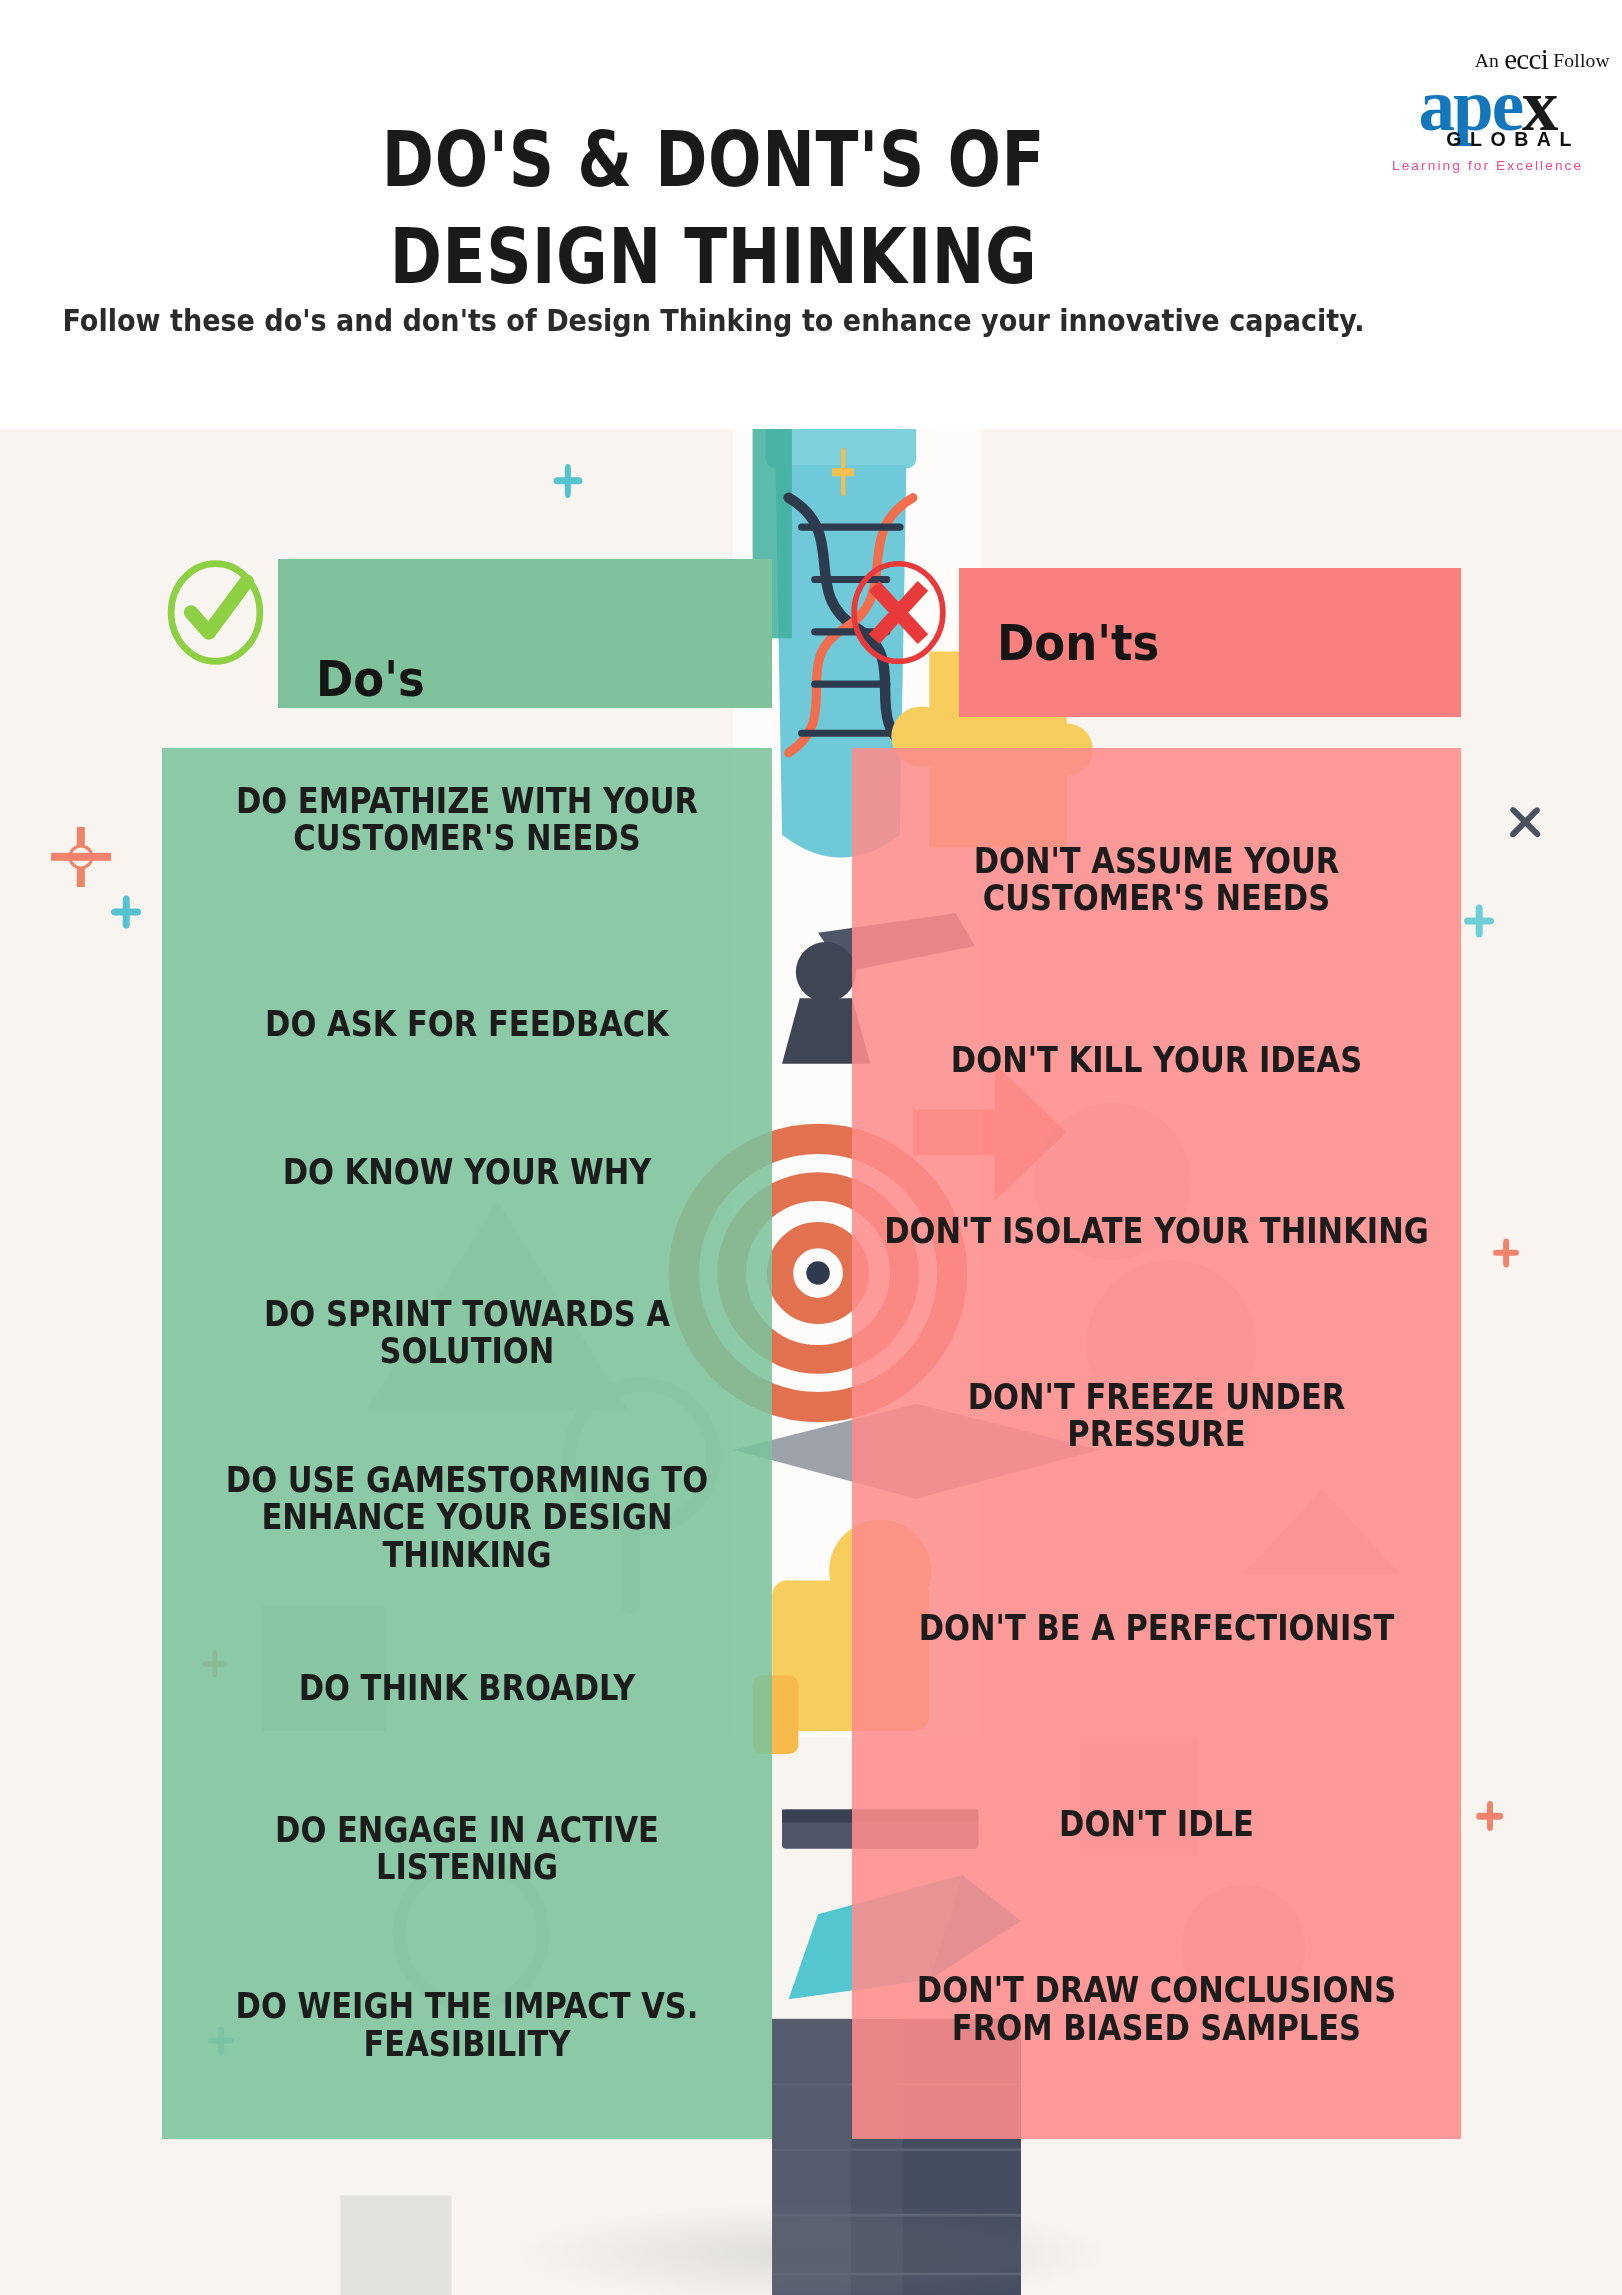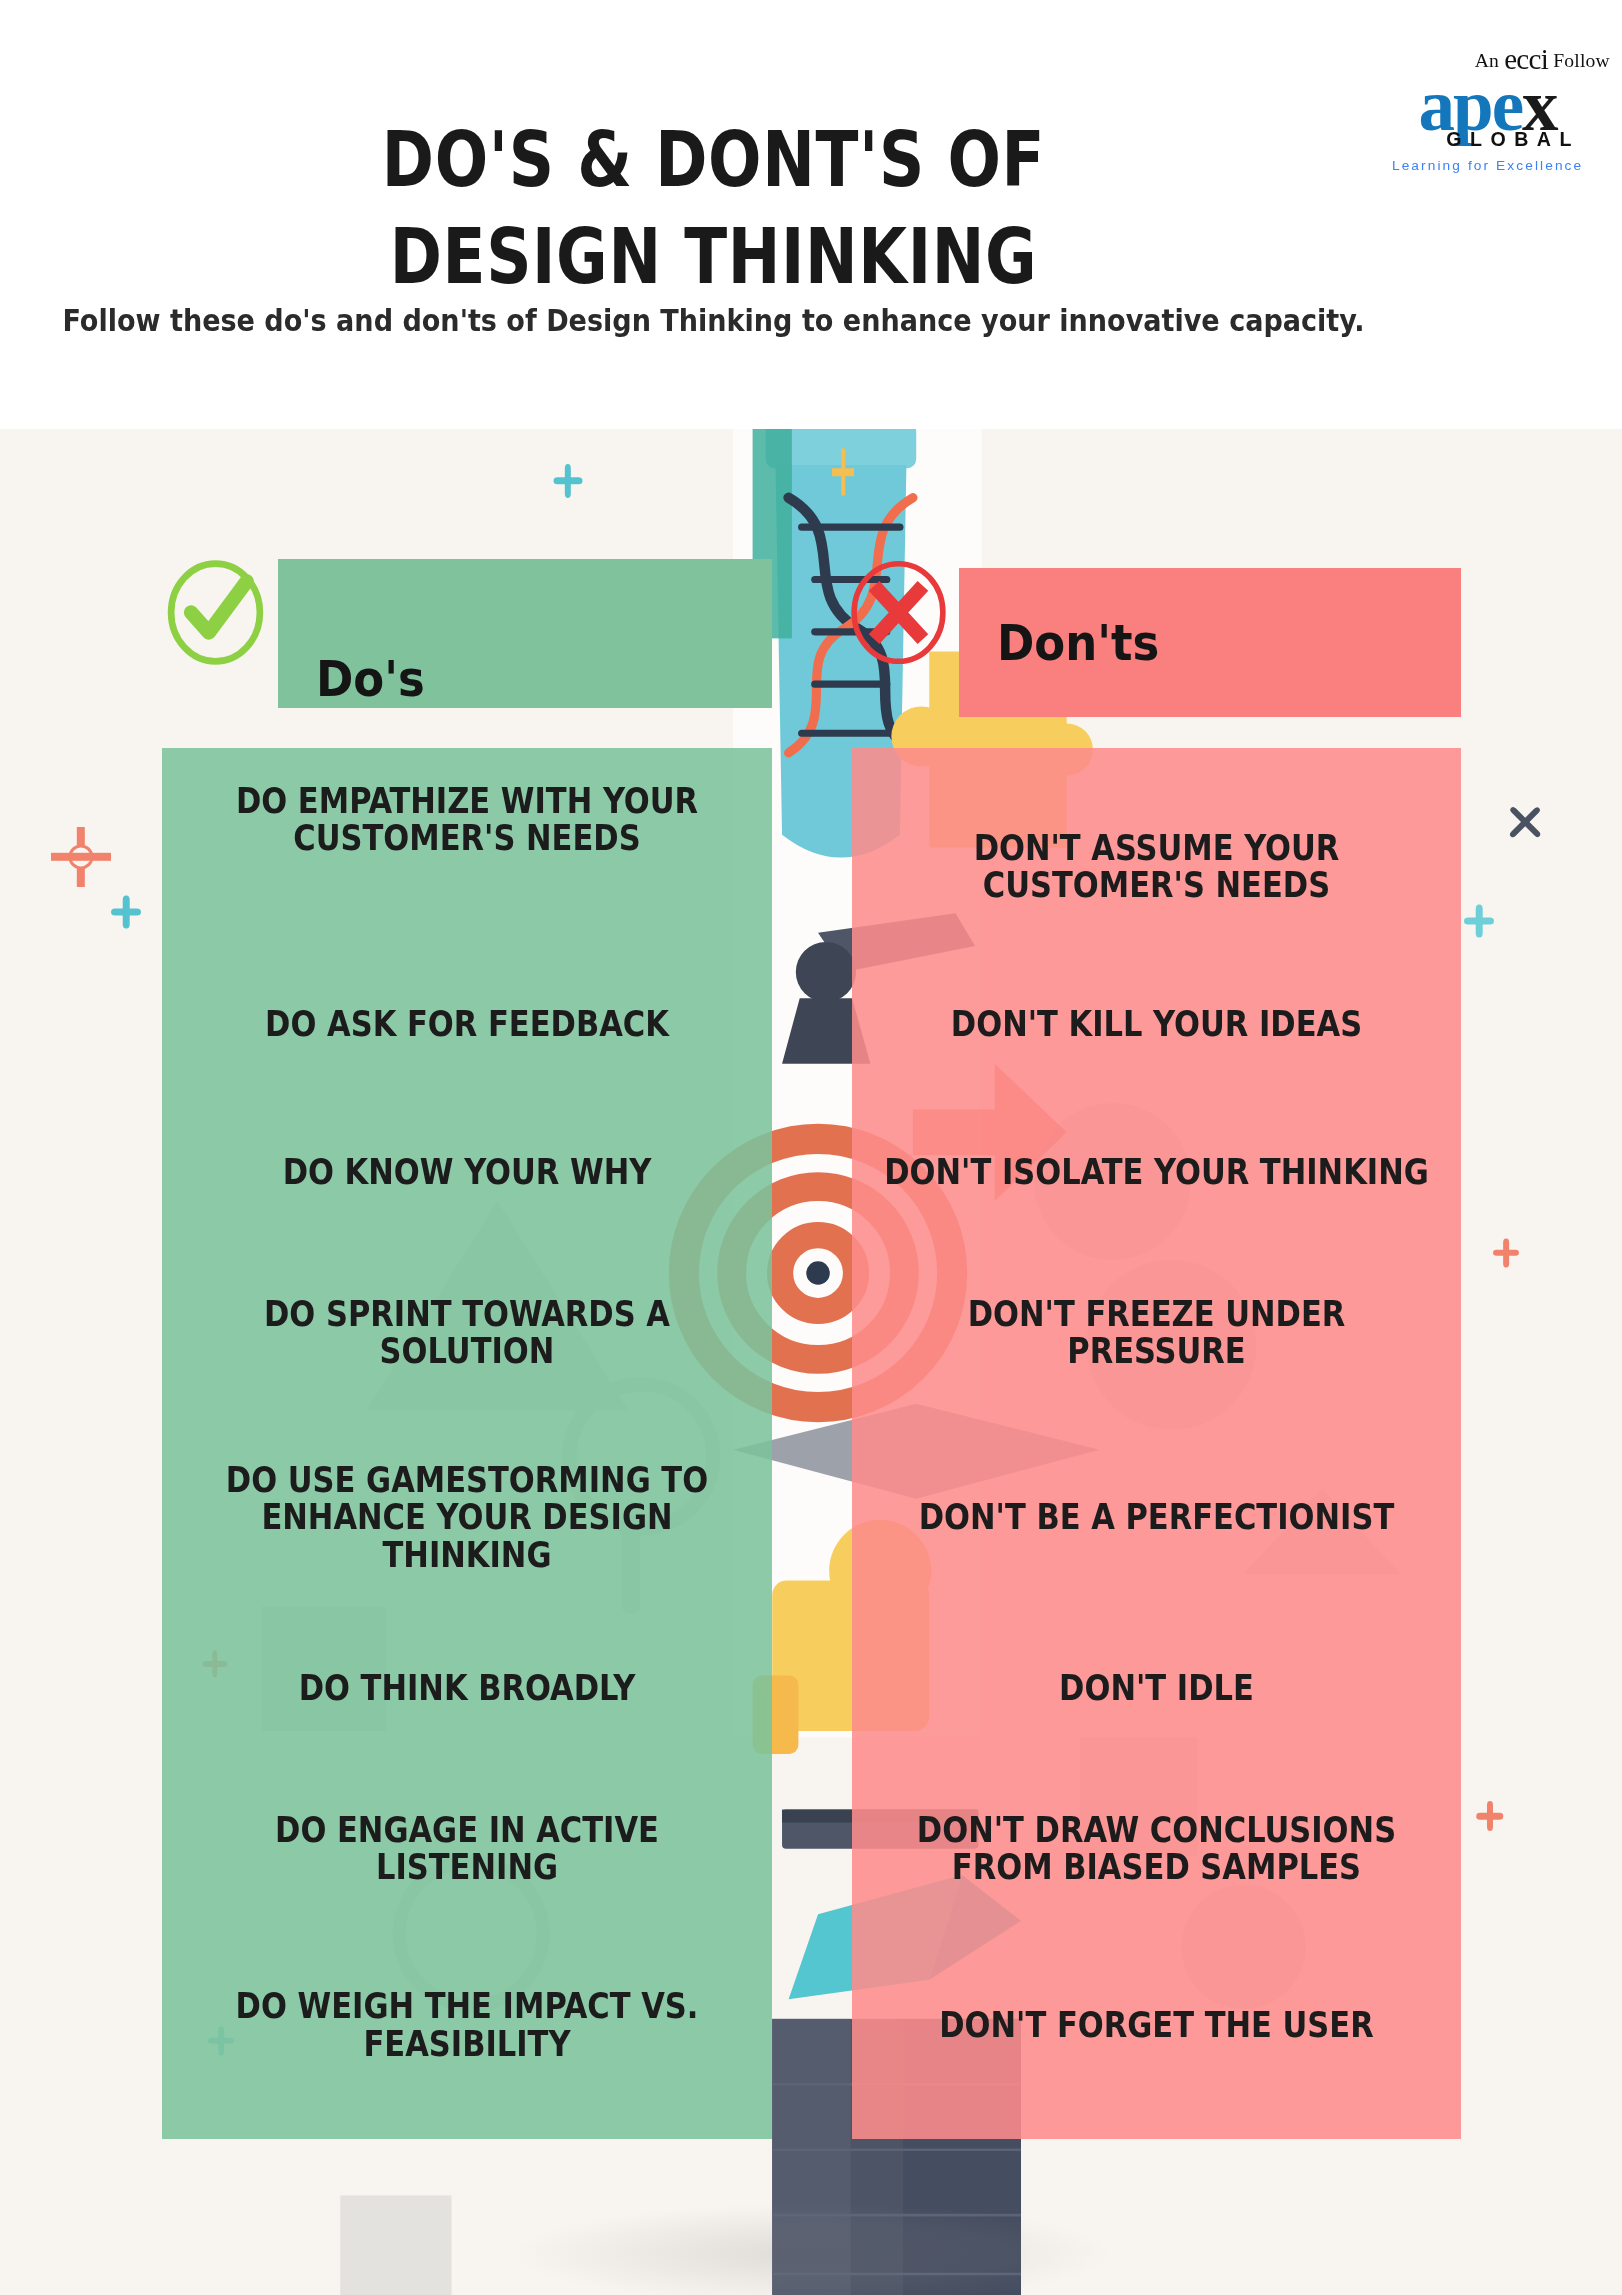--- a/index.html
+++ b/index.html
@@ -56,21 +56,21 @@
     line-height:.96; letter-spacing:-2px; margin-top:-2.6px;
   }
   #logo .apex-line .x-dark { color:#1A1A1A; }
   #logo .global-line {
     font-family:"Liberation Sans","DejaVu Sans",sans-serif;
     font-weight:bold; font-size:19.6px; letter-spacing:8.5px;
     color:#111; margin-top:-13px; padding-left:51px;
   }
   #logo .tagline {
     font-family:"Liberation Sans","DejaVu Sans",sans-serif;
-    font-size:13.7px; letter-spacing:2.1px; color:#3b82f6; margin-top:6.5px;
+    font-size:13.7px; letter-spacing:2.1px; color:#ec4899; margin-top:6.5px;
   }
 
   
   #canvas {
     position:absolute; left:0; top:429px; width:1623px; height:1866px;
     background:#F8F5F0; overflow:hidden;
   }
 
   
   #bg-illustration {
@@ -359,21 +359,18 @@
     </div>
     <div style="flex:1.45; display:flex; align-items:center;">
       <div class="item">DON'T BE A PERFECTIONIST</div>
     </div>
     <div style="flex:1.02; display:flex; align-items:center;">
       <div class="item">DON'T IDLE</div>
     </div>
     <div style="flex:1.30; display:flex; align-items:center;">
       <div class="item">DON'T DRAW CONCLUSIONS FROM BIASED SAMPLES</div>
     </div>
-    <div style="flex:1.26; display:flex; align-items:center;">
-      <div class="item">DON'T FORGET THE USER</div>
-    </div>
   </div>
 
 </div>
 
 <div id="bottom-shadow"></div>
 
 
 </body></html>

